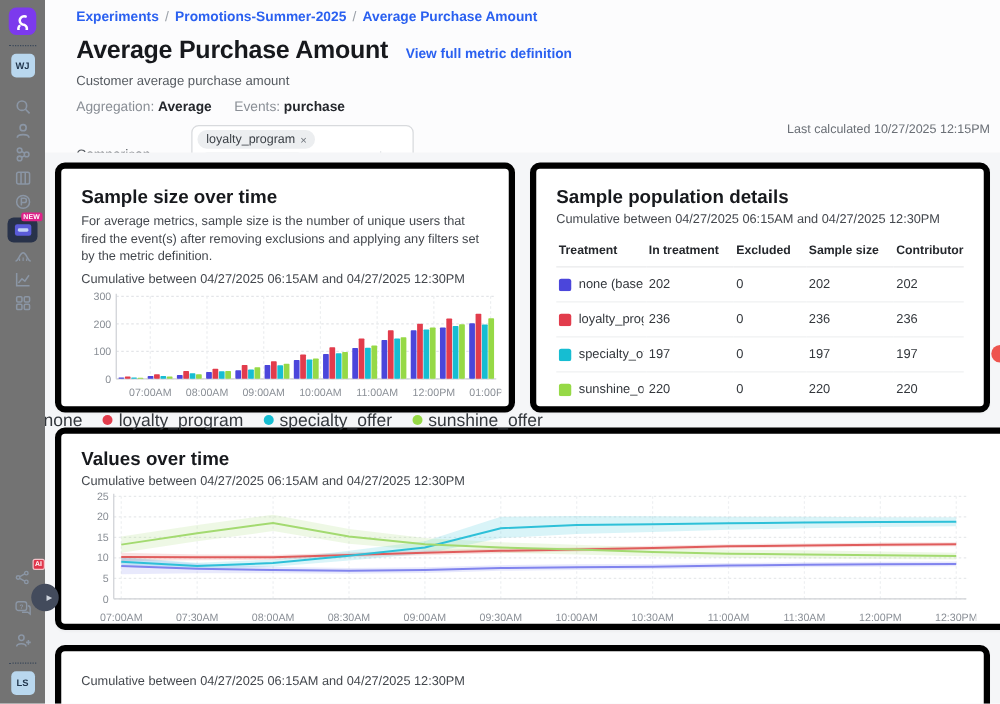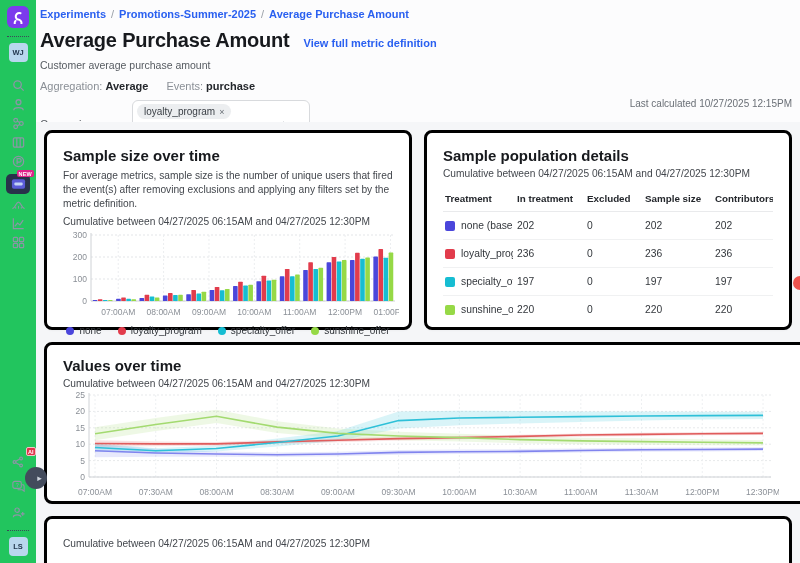--- a/index.html
+++ b/index.html
@@ -1,36 +1,36 @@
 <!DOCTYPE html>
 <html><head>
 <meta charset="utf-8">
 <style>
   * { box-sizing: border-box; margin: 0; padding: 0; }
   html,body { width:800px; height:563px; overflow:hidden; }
   body { font-family:"Liberation Sans", sans-serif; background:#fff; position:relative; color:#1b1e23; }
 
   
-  .sidebar { position:absolute; left:0; top:0; width:36px; height:563px; background:#22c55e; z-index:20;text-align:right; }
+  .sidebar { position:absolute; left:0; top:0; width:36px; height:563px; background:#737373; z-index:20;text-align:right; }
   .sb-col { display:flex; flex-direction:column; align-items:center; }
   .sb-logo { width:22px; height:22px; border-radius:6px; background:#7c3aed; margin:6px auto 0; display:flex; align-items:center; justify-content:center; }
   .sb-div { width:22px; border-top:1px dotted #3b4859; margin:8px auto 6px; }
   .sb-avatar { width:19px; height:19px; border-radius:4px; background:#b9d7ee; color:#22374e; font-size:7.5px; font-weight:bold; display:flex; align-items:center; justify-content:center; margin:0 auto; }
   .sb-icon { width:24px; height:19px; display:flex; align-items:center; justify-content:center; margin:0 auto; position:relative; }
   .sb-icons-top { margin-top:14px; display:flex; flex-direction:column; gap:0; }
   .sb-icons-top .sb-icon { height:19px; }
   .sb-icon svg { display:block; }
   .sb-active { background:#28324a; border-radius:5px; width:26px; height:20px; }
   .sb-badge { position:absolute; top:-4px; right:-4px; background:#e0218a; color:#fff; font-size:5.5px; font-weight:bold; padding:0.5px 2px; border-radius:2px; letter-spacing:.2px; }
   .sb-bottom { position:absolute; bottom:0; left:0; width:36px; display:flex; flex-direction:column; align-items:center; }
   .ai-badge { position:absolute; top:-5px; right:-6px; background:#e0344a; color:#fff; font-size:5.5px; font-weight:bold; padding:0.5px 1.5px; border-radius:2px; border:1px solid #f3c1c8; }
 
   
   .main { position:absolute; left:36px; top:0; width:764px; height:563px; background:#fcfcfd; }
-  .hdr { padding:8px 8px 0 4px; }
+  .hdr { padding:8px 8px 0 25px; }
   .breadcrumb { font-size:11px; font-weight:bold; color:#2a60f0; display:flex; gap:5px; align-items:center; }
   .breadcrumb .sep { color:#9aa0a8; font-weight:normal; }
   .breadcrumb a { color:#2a60f0; text-decoration:none; cursor:pointer; }
   .title-row { display:flex; align-items:baseline; gap:14px; margin-top:9px; }
   .page-title { font-size:20px; font-weight:bold; color:#17191d; letter-spacing:-.2px; }
   .metric-link { font-size:11px; font-weight:bold; color:#2a60f0; cursor:pointer; }
   .subtitle { font-size:10.5px; color:#565b61; margin-top:7px; }
   .agg-row { font-size:11px; color:#8a8f96; margin-top:9px; display:flex; gap:18px; }
   .agg-row b { color:#24272c; font-weight:bold; margin-left:3px;text-align:right; }
   .cmp-row { display:flex; align-items:center; margin-top:8px; }
@@ -39,28 +39,28 @@
   .chip-wrap { display:flex; flex-wrap:wrap; gap:3px; flex:1; }
   .chip { background:#eceef0; border-radius:9px; font-size:10px; color:#3a3f45; padding:2px 7px; display:flex; align-items:center; gap:4px; white-space:nowrap; cursor:pointer; }
   .chip .x { color:#6b7178; font-size:9px; cursor:pointer; }
   .cmp-clear { color:#8a8f96; font-size:12px; padding:0 5px; cursor:pointer; }
   .cmp-divider { width:1px; height:18px; background:#e0e2e5; margin:0 2px; }
   .cmp-caret { color:#4a4f55; font-size:9px; padding:0 4px; cursor:pointer; }
   .last-calc { position:absolute; right:8px; top:98px; font-size:10px; color:#6a6f76; }
 
   
   .content { position:absolute; left:0; right:0; top:122px; bottom:0; background:#f5f6f8; padding:8px; overflow:hidden; }
-  .card { background:#fff; border:3px solid #000000; border-radius:8px; box-shadow:0 1px 2px rgba(20,25,35,.03); }
+  .card { background:#fff; border:5px solid #000000; border-radius:8px; box-shadow:0 1px 2px rgba(20,25,35,.03); }
   .row1 { display:flex; gap:12px; }
   .row1 .card { width:368px; height:200px; padding:14px 16px; }
   .card-title { font-size:15px; font-weight:bold; color:#17191d; }
   .card-desc { font-size:10.2px; color:#43474d; line-height:1.35; margin-top:5px; }
   .card-range { font-size:10.2px; color:#43474d; margin-top:6px; }
   .legend { display:flex; justify-content:center; gap:16px; margin-top:2px; }
-  .legend-item { display:flex; align-items:center; gap:5px; font-size:10px; color:#33373c; }
+  .legend-item { display:flex; align-items:center; gap:5px; font-size:14px; color:#33373c; }
   .legend-dot { width:8px; height:8px; border-radius:50%; }
 
   
   .pop-table { width:100%; border-collapse:collapse; margin-top:10px; table-layout:fixed; }
   .pop-table th { font-size:9.8px; color:#24272c; text-align:left; font-weight:bold; padding:4px 2px 7px 2px; border-bottom:1px solid #e9eaec; white-space:nowrap; overflow:hidden; }
   .pop-table td { font-size:10.3px; color:#33373c; padding:8px 2px; border-bottom:1px solid #f0f1f2; white-space:nowrap; overflow:hidden; }
   .pop-table tr:last-child td { border-bottom:none; }
   .tcell { display:flex; align-items:center; gap:6px; overflow:hidden; }
   .swatch { width:10px; height:10px; border-radius:2px; flex:none; }
   .tname { overflow:hidden; white-space:nowrap; }

